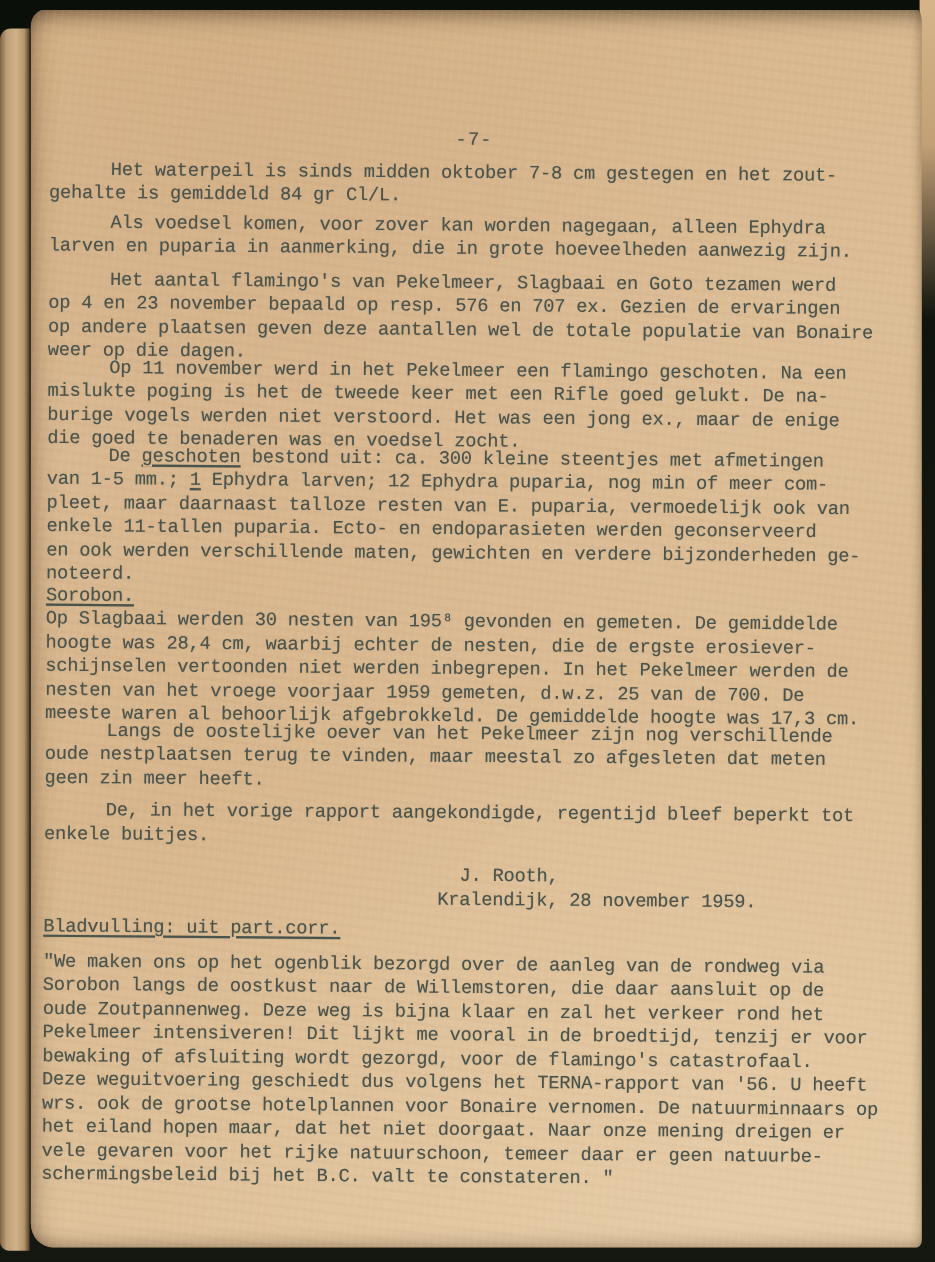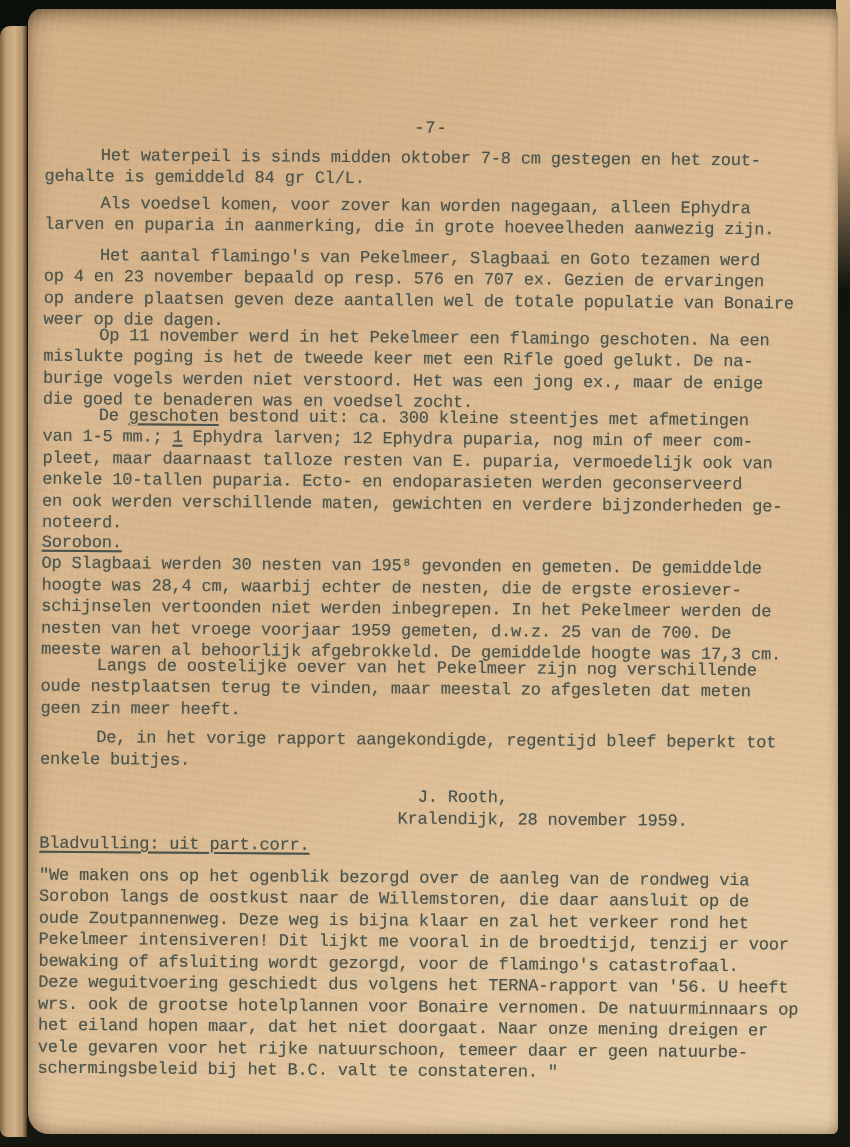--- a/index.html
+++ b/index.html
@@ -75,21 +75,21 @@
 weer op die dagen.</p>
 
       <p class="para indent" style="margin-top:-6px">Op 11 november werd in het Pekelmeer een flamingo geschoten. Na een
 mislukte poging is het de tweede keer met een Rifle goed gelukt. De na-
 burige vogels werden niet verstoord. Het was een jong ex., maar de enige
 die goed te benaderen was en voedsel zocht.</p>
 
       <p class="para indent" style="margin-top:-6px"><span>De </span><span class="u">geschoten</span><span> bestond uit: ca. 300 kleine steentjes met afmetingen
 van 1-5 mm.; </span><span class="u">1</span><span> Ephydra larven; 12 Ephydra puparia, nog min of meer com-
 pleet, maar daarnaast talloze resten van E. puparia, vermoedelijk ook van
-enkele 10-tallen puparia. Ecto- en endoparasieten werden geconserveerd
+enkele 11-tallen puparia. Ecto- en endoparasieten werden geconserveerd
 en ook werden verschillende maten, gewichten en verdere bijzonderheden ge-
 noteerd.</span></p>
 
       <p class="para" style="margin-top:-2px"><span class="u">Sorobon.</span></p>
 
       <p class="para" style="margin-top:0">Op Slagbaai werden 30 nesten van 195⁸ gevonden en gemeten. De gemiddelde
 hoogte was 28,4 cm, waarbij echter de nesten, die de ergste erosiever-
 schijnselen vertoonden niet werden inbegrepen. In het Pekelmeer werden de
 nesten van het vroege voorjaar 1959 gemeten, d.w.z. 25 van de 700. De
 meeste waren al behoorlijk afgebrokkeld. De gemiddelde hoogte was 17,3 cm.</p>

